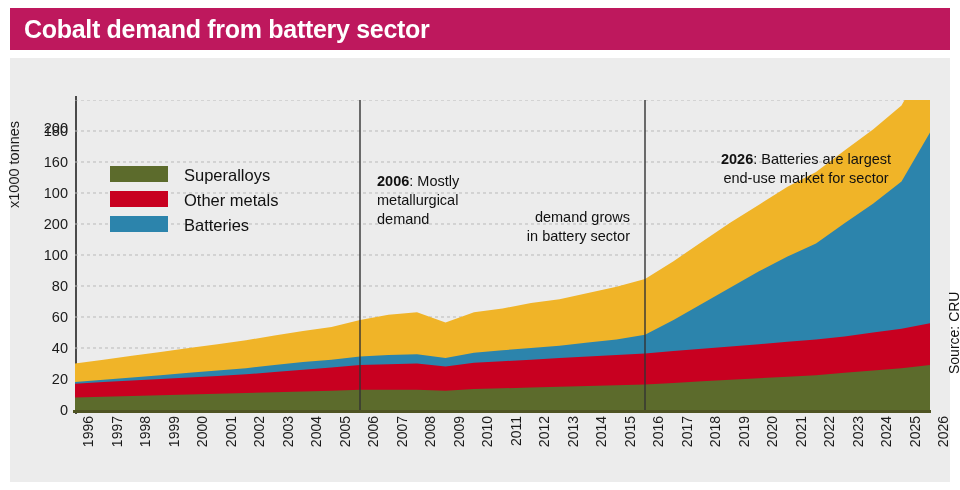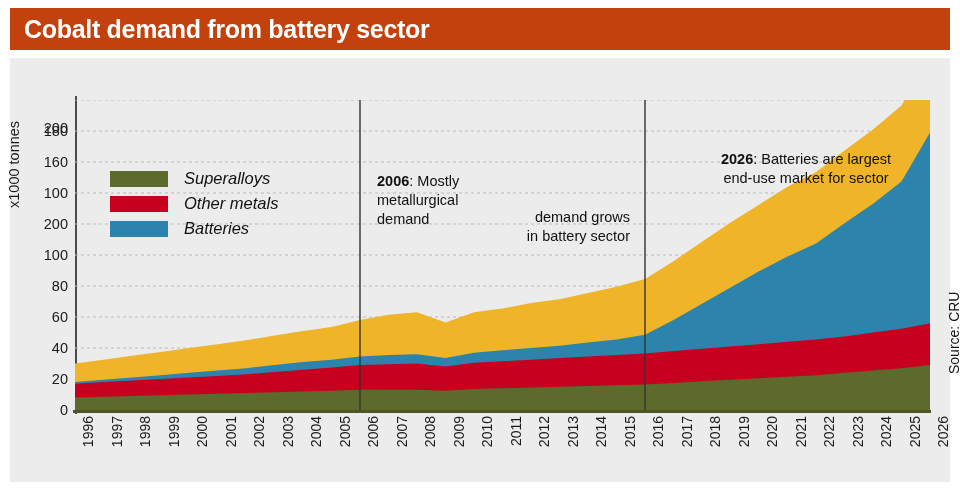--- a/index.html
+++ b/index.html
@@ -6,21 +6,21 @@
   body{
     width:960px;height:490px;overflow:hidden;
     background:#ffffff;
     font-family:"Liberation Sans", sans-serif;
   }
   #root{position:relative;width:960px;height:490px;}
 
   
   .titlebar{
     position:absolute;left:10px;top:8px;width:940px;height:42px;
-    background:#c2410c;
+    background:#be185d;
     display:flex;align-items:center;
   }
   .titlebar .title{
     color:#ffffff;font-size:25px;font-weight:bold;
     letter-spacing:-0.3px;padding-left:14px;
     white-space:nowrap;
   }
 
   
   .panel{
@@ -60,21 +60,21 @@
   .xlabels{position:absolute;left:65px;top:358px;width:855px;height:62px;}
   .xlab{
     position:absolute;top:0;
     transform-origin:left top;
     transform:rotate(-90deg) translate(-100%,0);
     font-size:14px;color:#1a1a1a;white-space:nowrap;
   }
 
   
   .legend{position:absolute;left:100px;top:108px;}
-  .legrow{display:flex;align-items:center;height:25px;font-style:italic;}
+  .legrow{display:flex;align-items:flex-start;height:25px;}
   .swatch{width:58px;height:16px;margin-right:16px;}
   .legtext{font-size:16.5px;color:#111;white-space:nowrap;}
 
   
   .anno{position:absolute;font-size:14.5px;color:#111;line-height:1.32;}
   .anno b{font-weight:bold;}
   .anno-2006{left:367px;top:114px;text-align:left;}
   .anno-2016{left:500px;top:150px;text-align:right;width:120px;}
   .anno-2026{left:680px;top:92px;text-align:center;width:232px;}
 

